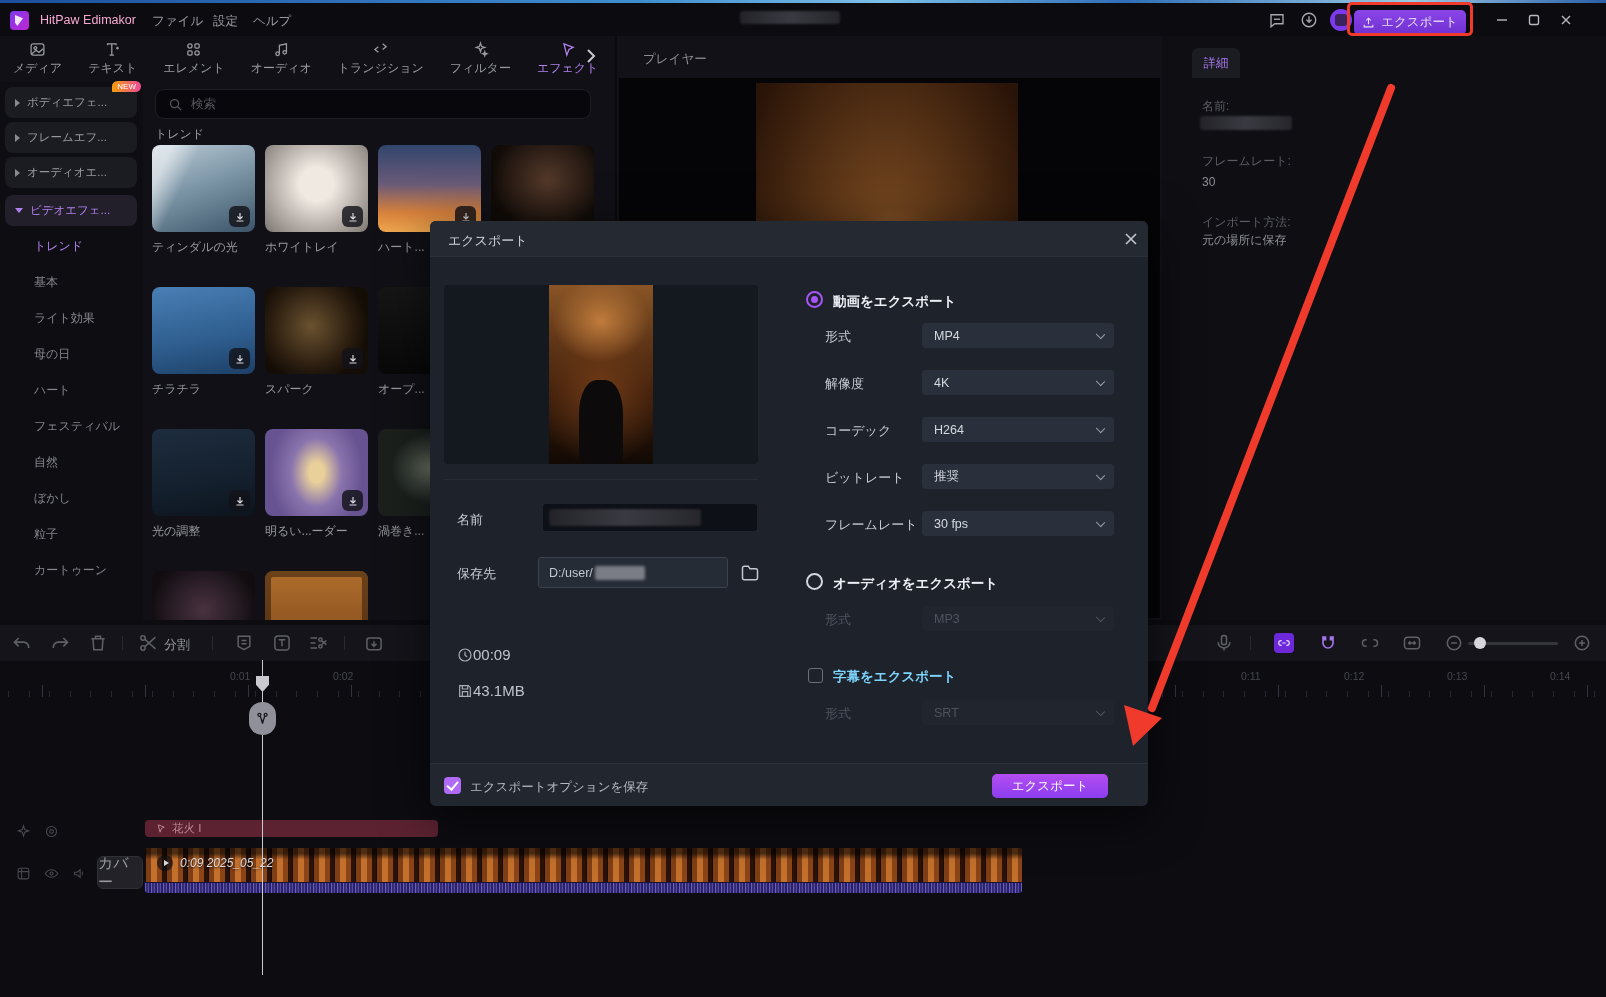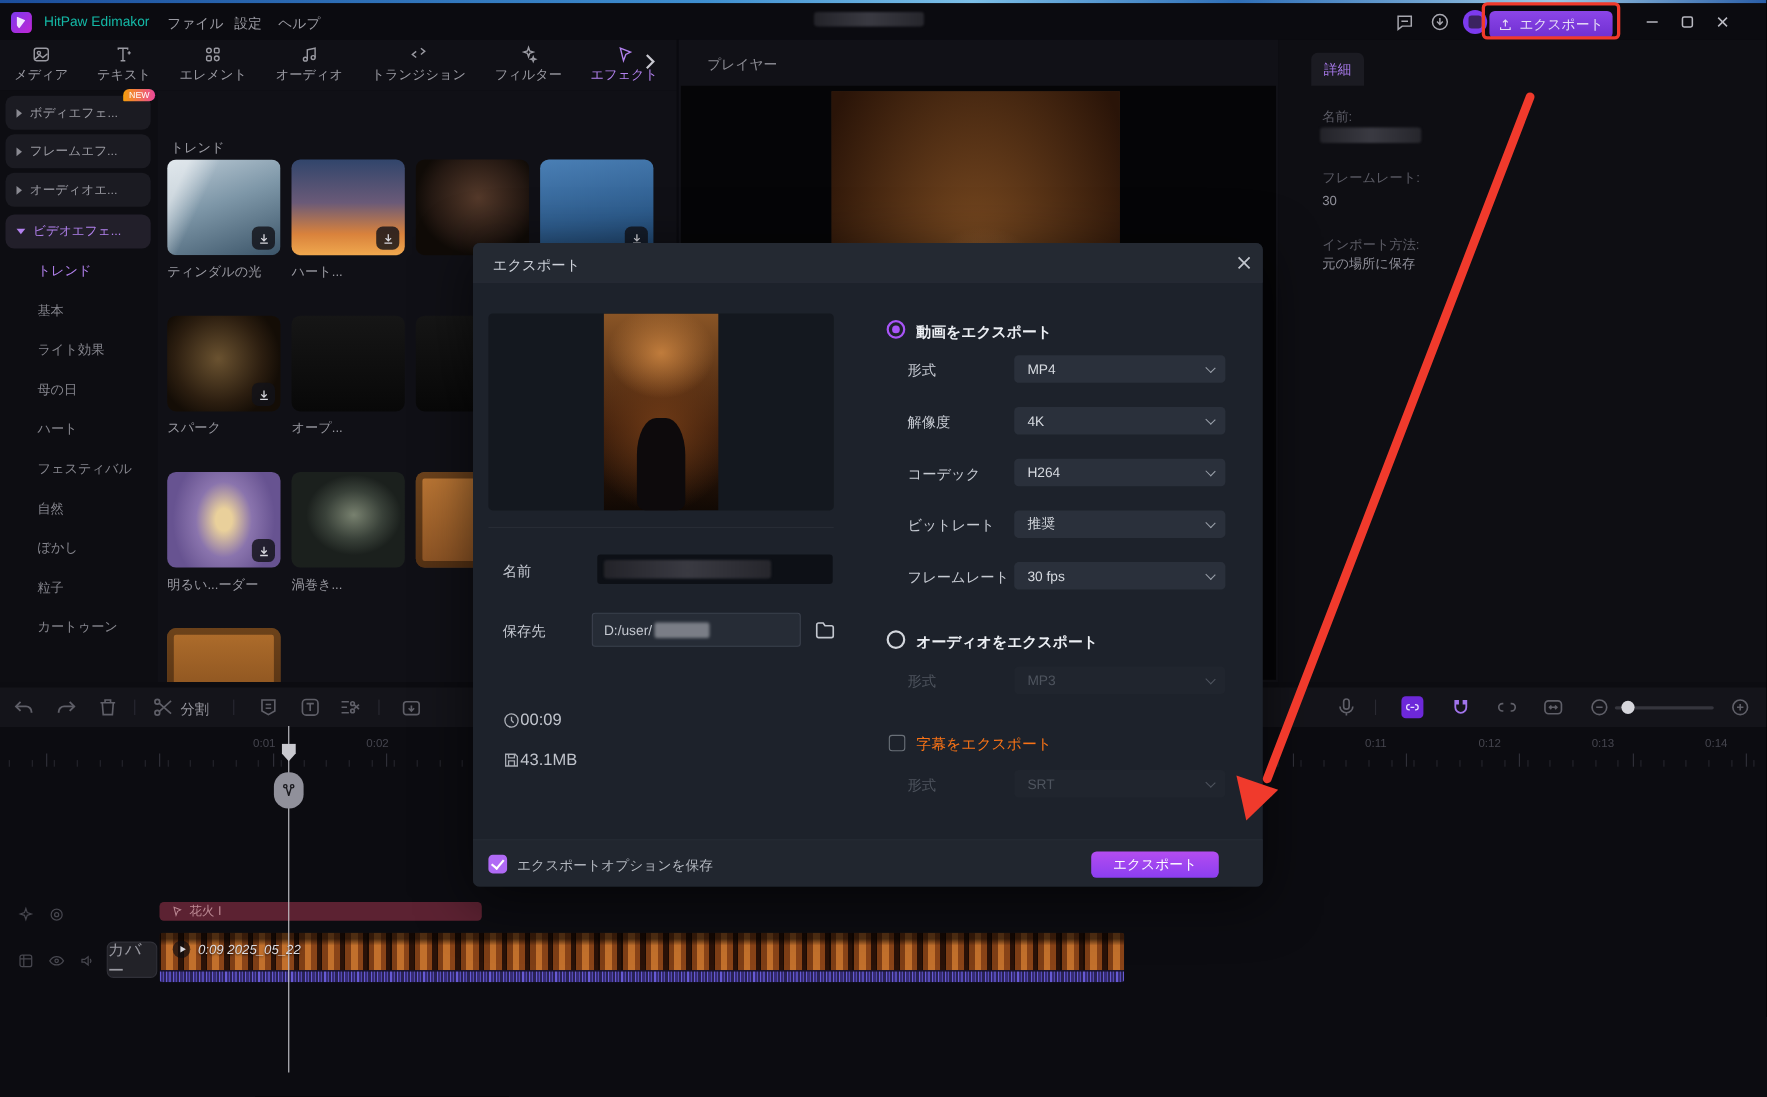--- a/index.html
+++ b/index.html
@@ -12,21 +12,21 @@
   #top-edge { left:0; top:0; width:1606px; height:3px;
     background:linear-gradient(90deg,#1c4e9c,#3f8fd0 40%,#7dc0e8 55%,#2f6fb8 70%,#9cc8e4 88%,#2a5ea8); }
 
   
   #titlebar { left:0; top:3px; width:1606px; height:33px; background:#0b0b10; }
   #logo { left:10px; top:8px; width:19px; height:19px; border-radius:4px;
     background:linear-gradient(135deg,#7c3aed,#c026d3); }
   #logo::after { content:""; position:absolute; left:5px; top:4px; width:8px; height:11px;
     background:#f2e6ff; clip-path:polygon(0 0,100% 30%,30% 100%,0 70%); }
   .tb-text { top:10px; font-size:12.5px; color:#9b9ba3; }
-  #app-name { left:40px; color:#14b8a6;text-align:center; }
+  #app-name { left:40px; color:#f9a8d4;text-align:center; }
   .redact { background:linear-gradient(90deg,#232329,#3a3a42,#26262c); border-radius:3px; filter:blur(1px); }
   #title-redact { left:740px; top:8px; width:100px; height:13px; }
   .tb-ic { top:8px; width:18px; height:18px; color:#a8a8b0; }
   #avatar { left:1330px; top:6px; width:22px; height:22px; border-radius:50%; background:#7c3aed; }
   #avatar::after { content:""; position:absolute; left:5px; top:5px; width:12px; height:12px; border-radius:3px; background:#3b2360; }
   #export-top-btn { left:1354px; top:7px; width:112px; height:25px; border-radius:5px;
     background:linear-gradient(180deg,#8b45e8,#6f2fd0); display:flex; align-items:center; justify-content:center;
     gap:6px; color:#e6def6; font-size:12.5px; }
   #export-red-box { left:1347px; top:2px; width:126px; height:34px; border:3px solid #f03a2c; border-radius:5px; z-index:70; pointer-events:none; }
   .winctl { top:10px; width:14px; height:14px; color:#b9b9c1; }
@@ -165,21 +165,21 @@
   #save-redact { width:50px; height:14px; background:#8f929a; border-radius:2px; filter:blur(1.5px); opacity:.8; }
   .stat { position:absolute; display:flex; align-items:center; color:#c0c4cc; font-size:15px; }
   .stat svg { width:16px; height:16px; color:#a9adb5; }
   #folder-ic { position:absolute; left:310px; top:342px; width:20px; height:20px; color:#c3c7cf; }
 
   .radio { position:absolute; width:17px; height:17px; border-radius:50%; }
   .radio.on { border:2px solid #a855f7; }
   .radio.on::after { content:""; position:absolute; left:3px; top:3px; width:7px; height:7px; border-radius:50%; background:#a855f7; }
   .radio.off { border:2px solid #d3d7dd; }
   .dheading { position:absolute; font-size:13.5px; font-weight:bold; color:#eceff4; }
-  .dheading.dim { color:#f97316; font-weight:normal; }
+  .dheading.dim { color:#7dd3fc; font-weight:bold; }
   .row-label { position:absolute; left:395px; font-size:13px; color:#c6cad2; }
   .row-label.dis { color:#4e545e; }
   .dropdown { position:absolute; left:492px; width:192px; height:25px; background:#2a303b; border-radius:4px;
     display:flex; align-items:center; padding-left:12px; color:#d6dae0; font-size:12.5px; }
   .dropdown .chev { position:absolute; right:10px; top:8px; width:7px; height:7px; border-right:1.6px solid #9aa0aa;
     border-bottom:1.6px solid #9aa0aa; transform:rotate(45deg) scale(1,.9); }
   .dropdown.dis { background:#20252e; color:#4e545e; }
   .dropdown.dis .chev { border-color:#4e545e; }
   #sub-check { position:absolute; left:378px; top:447px; width:15px; height:15px; border:1.5px solid #6a7078; border-radius:3px; }
   #dlg-footer { position:absolute; left:0; top:542px; width:718px; height:43px; background:#21262f; border-top:1px solid #2b303a;
@@ -319,34 +319,52 @@
     <span class="sitem" style="top:264px">母の日</span>
     <span class="sitem" style="top:300px">ハート</span>
     <span class="sitem" style="top:336px">フェスティバル</span>
     <span class="sitem" style="top:372px">自然</span>
     <span class="sitem" style="top:408px">ぼかし</span>
     <span class="sitem" style="top:444px">粒子</span>
     <span class="sitem" style="top:480px">カートゥーン</span>
   </div>
 
   <div id="effects" class="abs">
+    <div id="searchbox">
+      <svg class="sic" viewBox="0 0 24 24" fill="none" stroke="currentColor" stroke-width="2">
+          <circle cx="10.5" cy="10.5" r="6.5"></circle>
+          <path d="M15.5 15.5L21 21"></path>
+        </svg>
+      <input type="text" placeholder="検索" style="">
+    </div>
     <div id="section-title">トレンド</div>
     <div id="cardgrid">
       <div class="card">
         <div class="thumb t1">
             <span class="dl">
               <svg viewBox="0 0 24 24" fill="none" stroke="currentColor" stroke-width="2.4">
                 <path d="M12 4v12m-5-5l5 5 5-5"></path>
                 <path d="M5 20h14"></path>
               </svg>
             </span>
           </div>
         <div class="cname">ティンダルの光</div>
       </div>
       <div class="card">
+        <div class="thumb t2">
+            <span class="dl">
+              <svg viewBox="0 0 24 24" fill="none" stroke="currentColor" stroke-width="2.4">
+                <path d="M12 4v12m-5-5l5 5 5-5"></path>
+                <path d="M5 20h14"></path>
+              </svg>
+            </span>
+          </div>
+        <div class="cname">ホワイトレイ</div>
+      </div>
+      <div class="card">
         <div class="thumb t3">
             <span class="dl">
               <svg viewBox="0 0 24 24" fill="none" stroke="currentColor" stroke-width="2.4">
                 <path d="M12 4v12m-5-5l5 5 5-5"></path>
                 <path d="M5 20h14"></path>
               </svg>
             </span>
           </div>
         <div class="cname">ハート...</div>
       </div>

